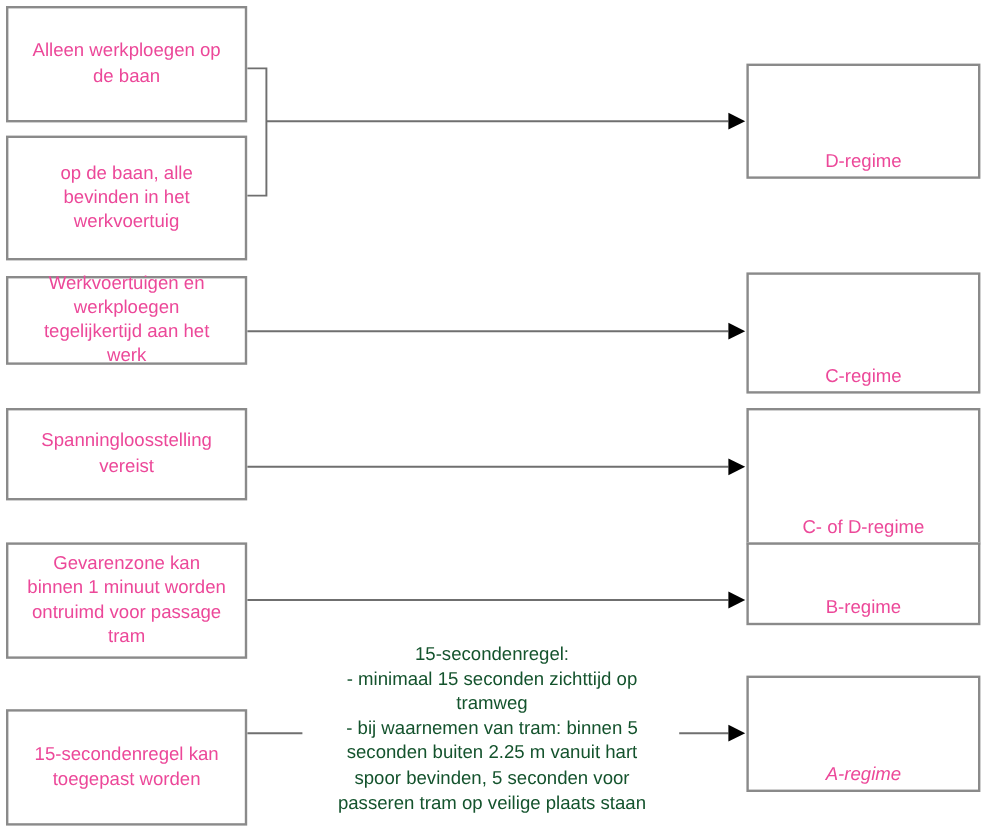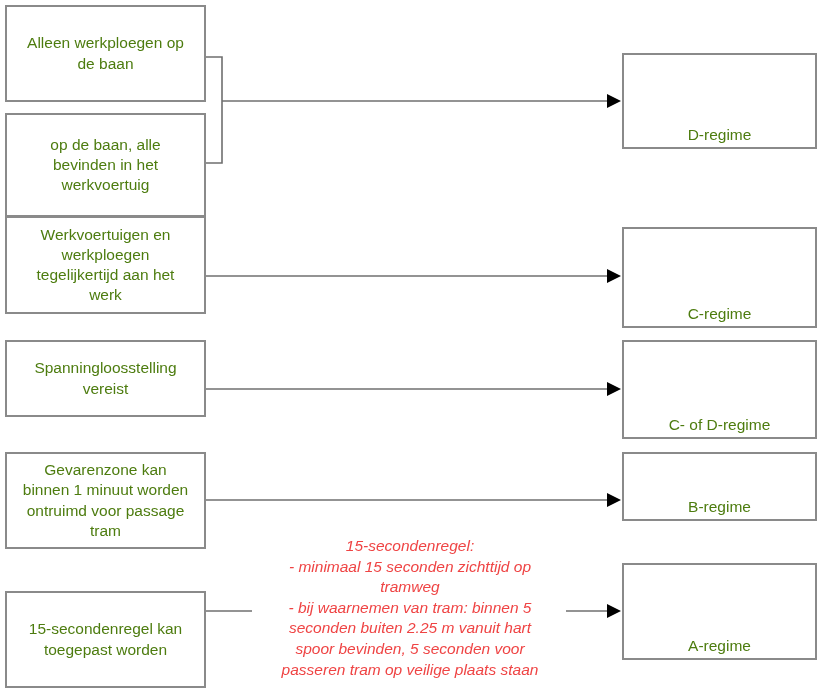--- a/index.html
+++ b/index.html
@@ -17,43 +17,43 @@
   }
   .node {
     position: absolute;
     box-sizing: border-box;
     border: 2px solid #8a8a8a;
     background: #ffffff;
     display: flex;
     align-items: center;
     justify-content: center;
     text-align: center;
-    color: #4d7c0f;
+    color: #ec4899;
     font-size: 15.5px;
     line-height: 1.30;
     padding: 2px 9px;
   }
   .node span { display: block; }
 
   
   .cond { left: 5px; width: 201px; }
   .cond-1 { top: 5px;   height: 97px; }
   .cond-2 { top: 113px; height: 104px; }
-  .cond-3 { top: 216px; height: 98px; }
+  .cond-3 { top: 230px; height: 74px; }
   .cond-4 { top: 340px; height: 77px; }
   .cond-5 { top: 452px; height: 97px; }
   .cond-6 { top: 563px; height: 97px; margin-top: 28px; }
 
   
   .outcome { left: 622px; width: 195px; align-items: flex-end; }
   .outcome-1 { top: 53px;  height: 96px; }
   .outcome-2 { top: 227px; height: 101px; }
-  .outcome-3 { top: 340px; height: 99px; }
+  .outcome-3 { top: 340px; height: 114px; }
   .outcome-4 { top: 452px; height: 69px; }
-  .outcome-5 { top: 563px; height: 97px; }
+  .outcome-5 { top: 563px; height: 97px; font-style: italic; }
 
   
   #links {
     position: absolute;
     left: 0; top: 0;
     width: 823px;
     height: 692px;
     pointer-events: none;
   }
   #links line, #links polyline, #links path {
@@ -65,23 +65,22 @@
 
   
   .note {
     position: absolute;
     left: 247px;
     top: 536px;
     width: 326px;
     text-align: center;
     font-size: 15.5px;
     line-height: 1.33;
-    color: #ef4444;
+    color: #14532d;
     background: transparent;
-    font-style: italic;
   }
   .note span { display: block; }
 </style>
 </head>
 <body>
 
 <div id="stage">
 
   <svg id="links" viewBox="0 0 823 692">
 

